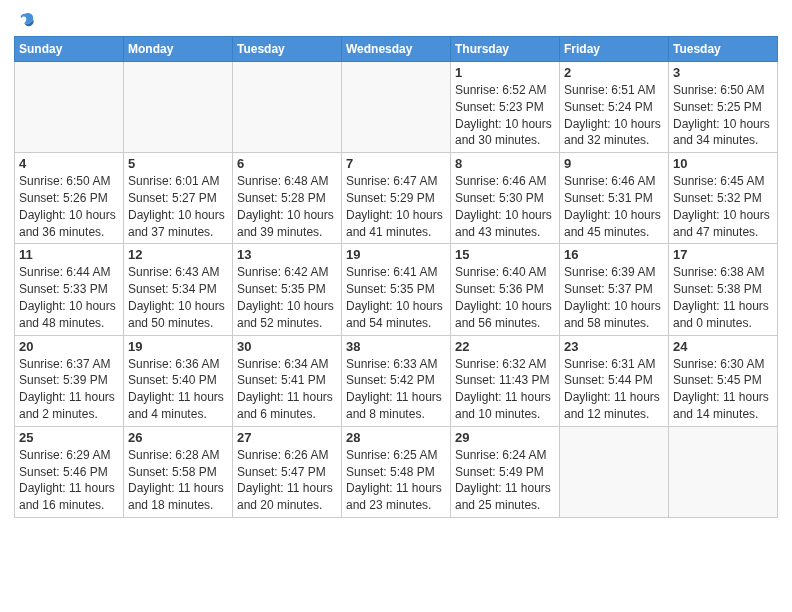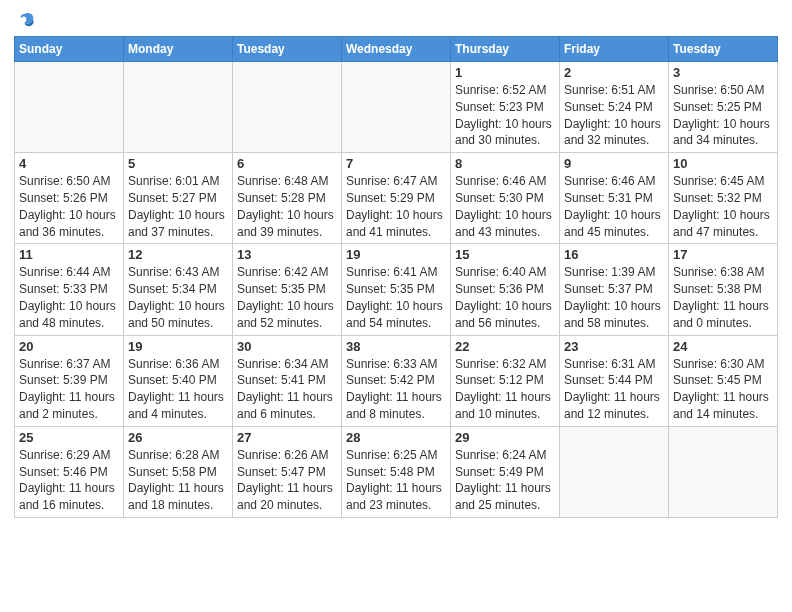--- a/index.html
+++ b/index.html
@@ -236,21 +236,21 @@
           </td>
           <td>
             <span class="day-number">15</span>
             <div class="day-info">Sunrise: 6:40 AM
 Sunset: 5:36 PM
 Daylight: 10 hours
 and 56 minutes.</div>
           </td>
           <td>
             <span class="day-number">16</span>
-            <div class="day-info">Sunrise: 1:39 AM
+            <div class="day-info">Sunrise: 6:39 AM
 Sunset: 5:37 PM
 Daylight: 10 hours
 and 58 minutes.</div>
           </td>
           <td>
             <span class="day-number">17</span>
             <div class="day-info">Sunrise: 6:38 AM
 Sunset: 5:38 PM
 Daylight: 11 hours
 and 0 minutes.</div>
@@ -281,21 +281,21 @@
           <td>
             <span class="day-number">38</span>
             <div class="day-info">Sunrise: 6:33 AM
 Sunset: 5:42 PM
 Daylight: 11 hours
 and 8 minutes.</div>
           </td>
           <td>
             <span class="day-number">22</span>
             <div class="day-info">Sunrise: 6:32 AM
-Sunset: 5:12 PM
+Sunset: 11:43 PM
 Daylight: 11 hours
 and 10 minutes.</div>
           </td>
           <td>
             <span class="day-number">23</span>
             <div class="day-info">Sunrise: 6:31 AM
 Sunset: 5:44 PM
 Daylight: 11 hours
 and 12 minutes.</div>
           </td>

